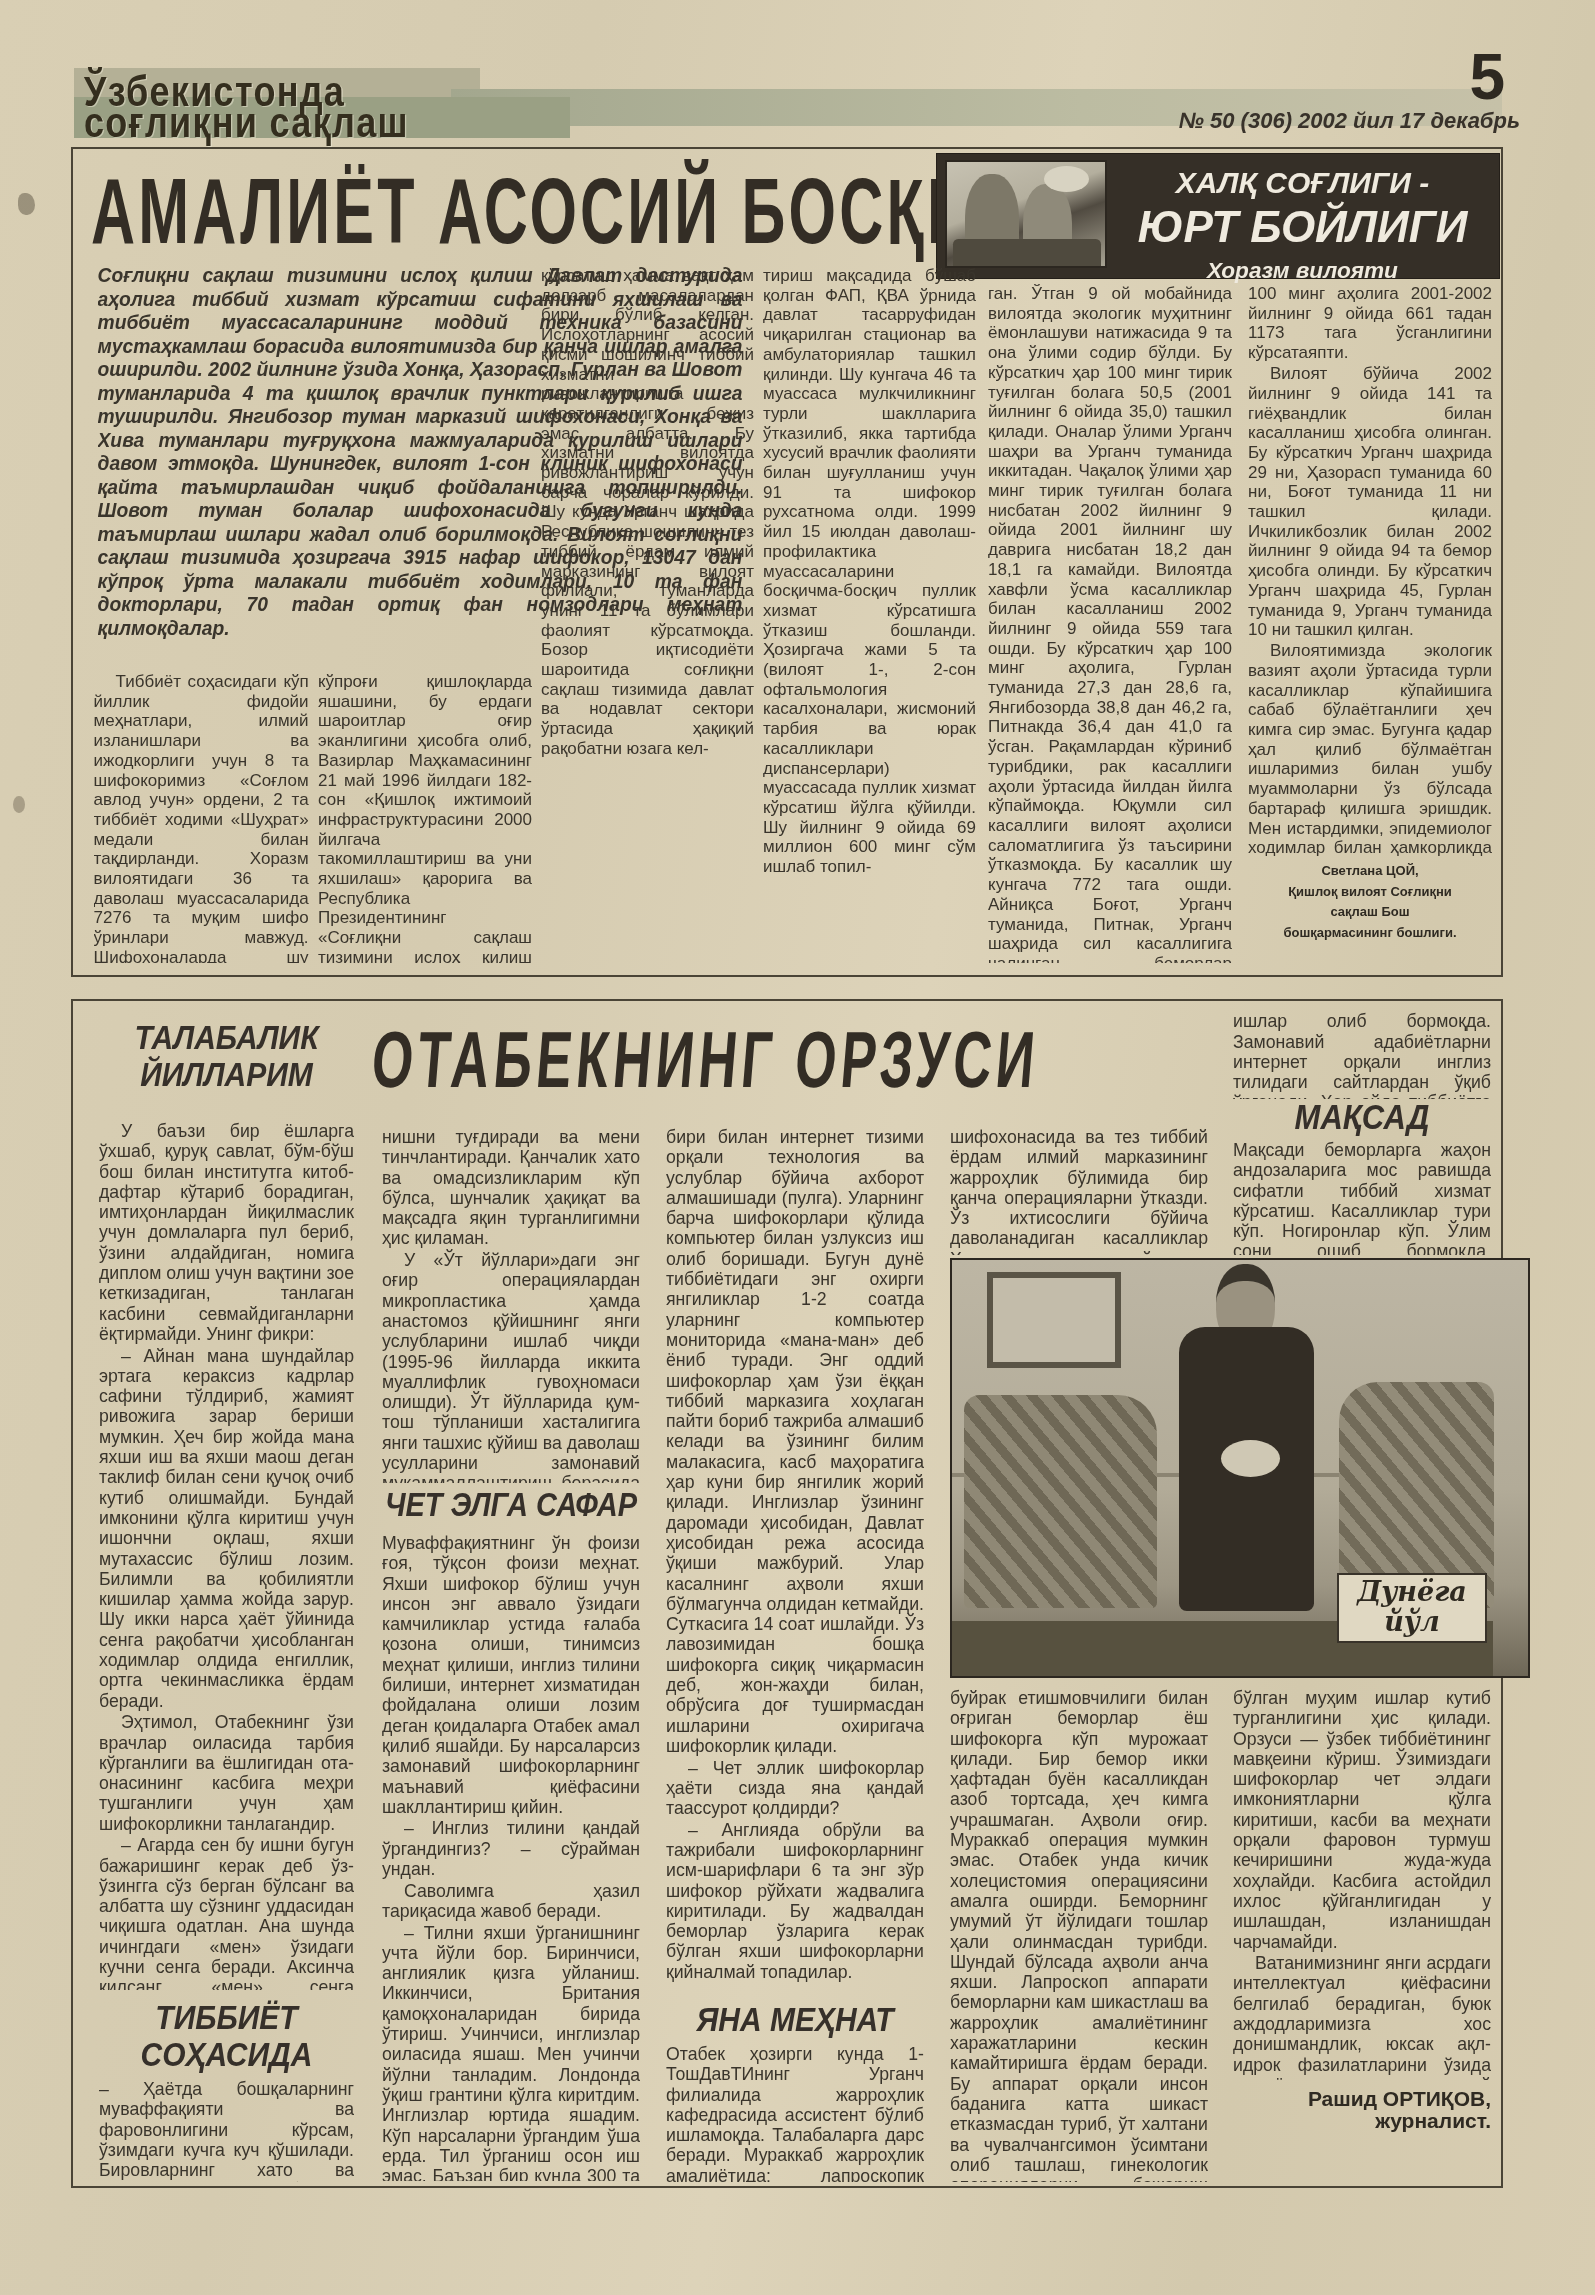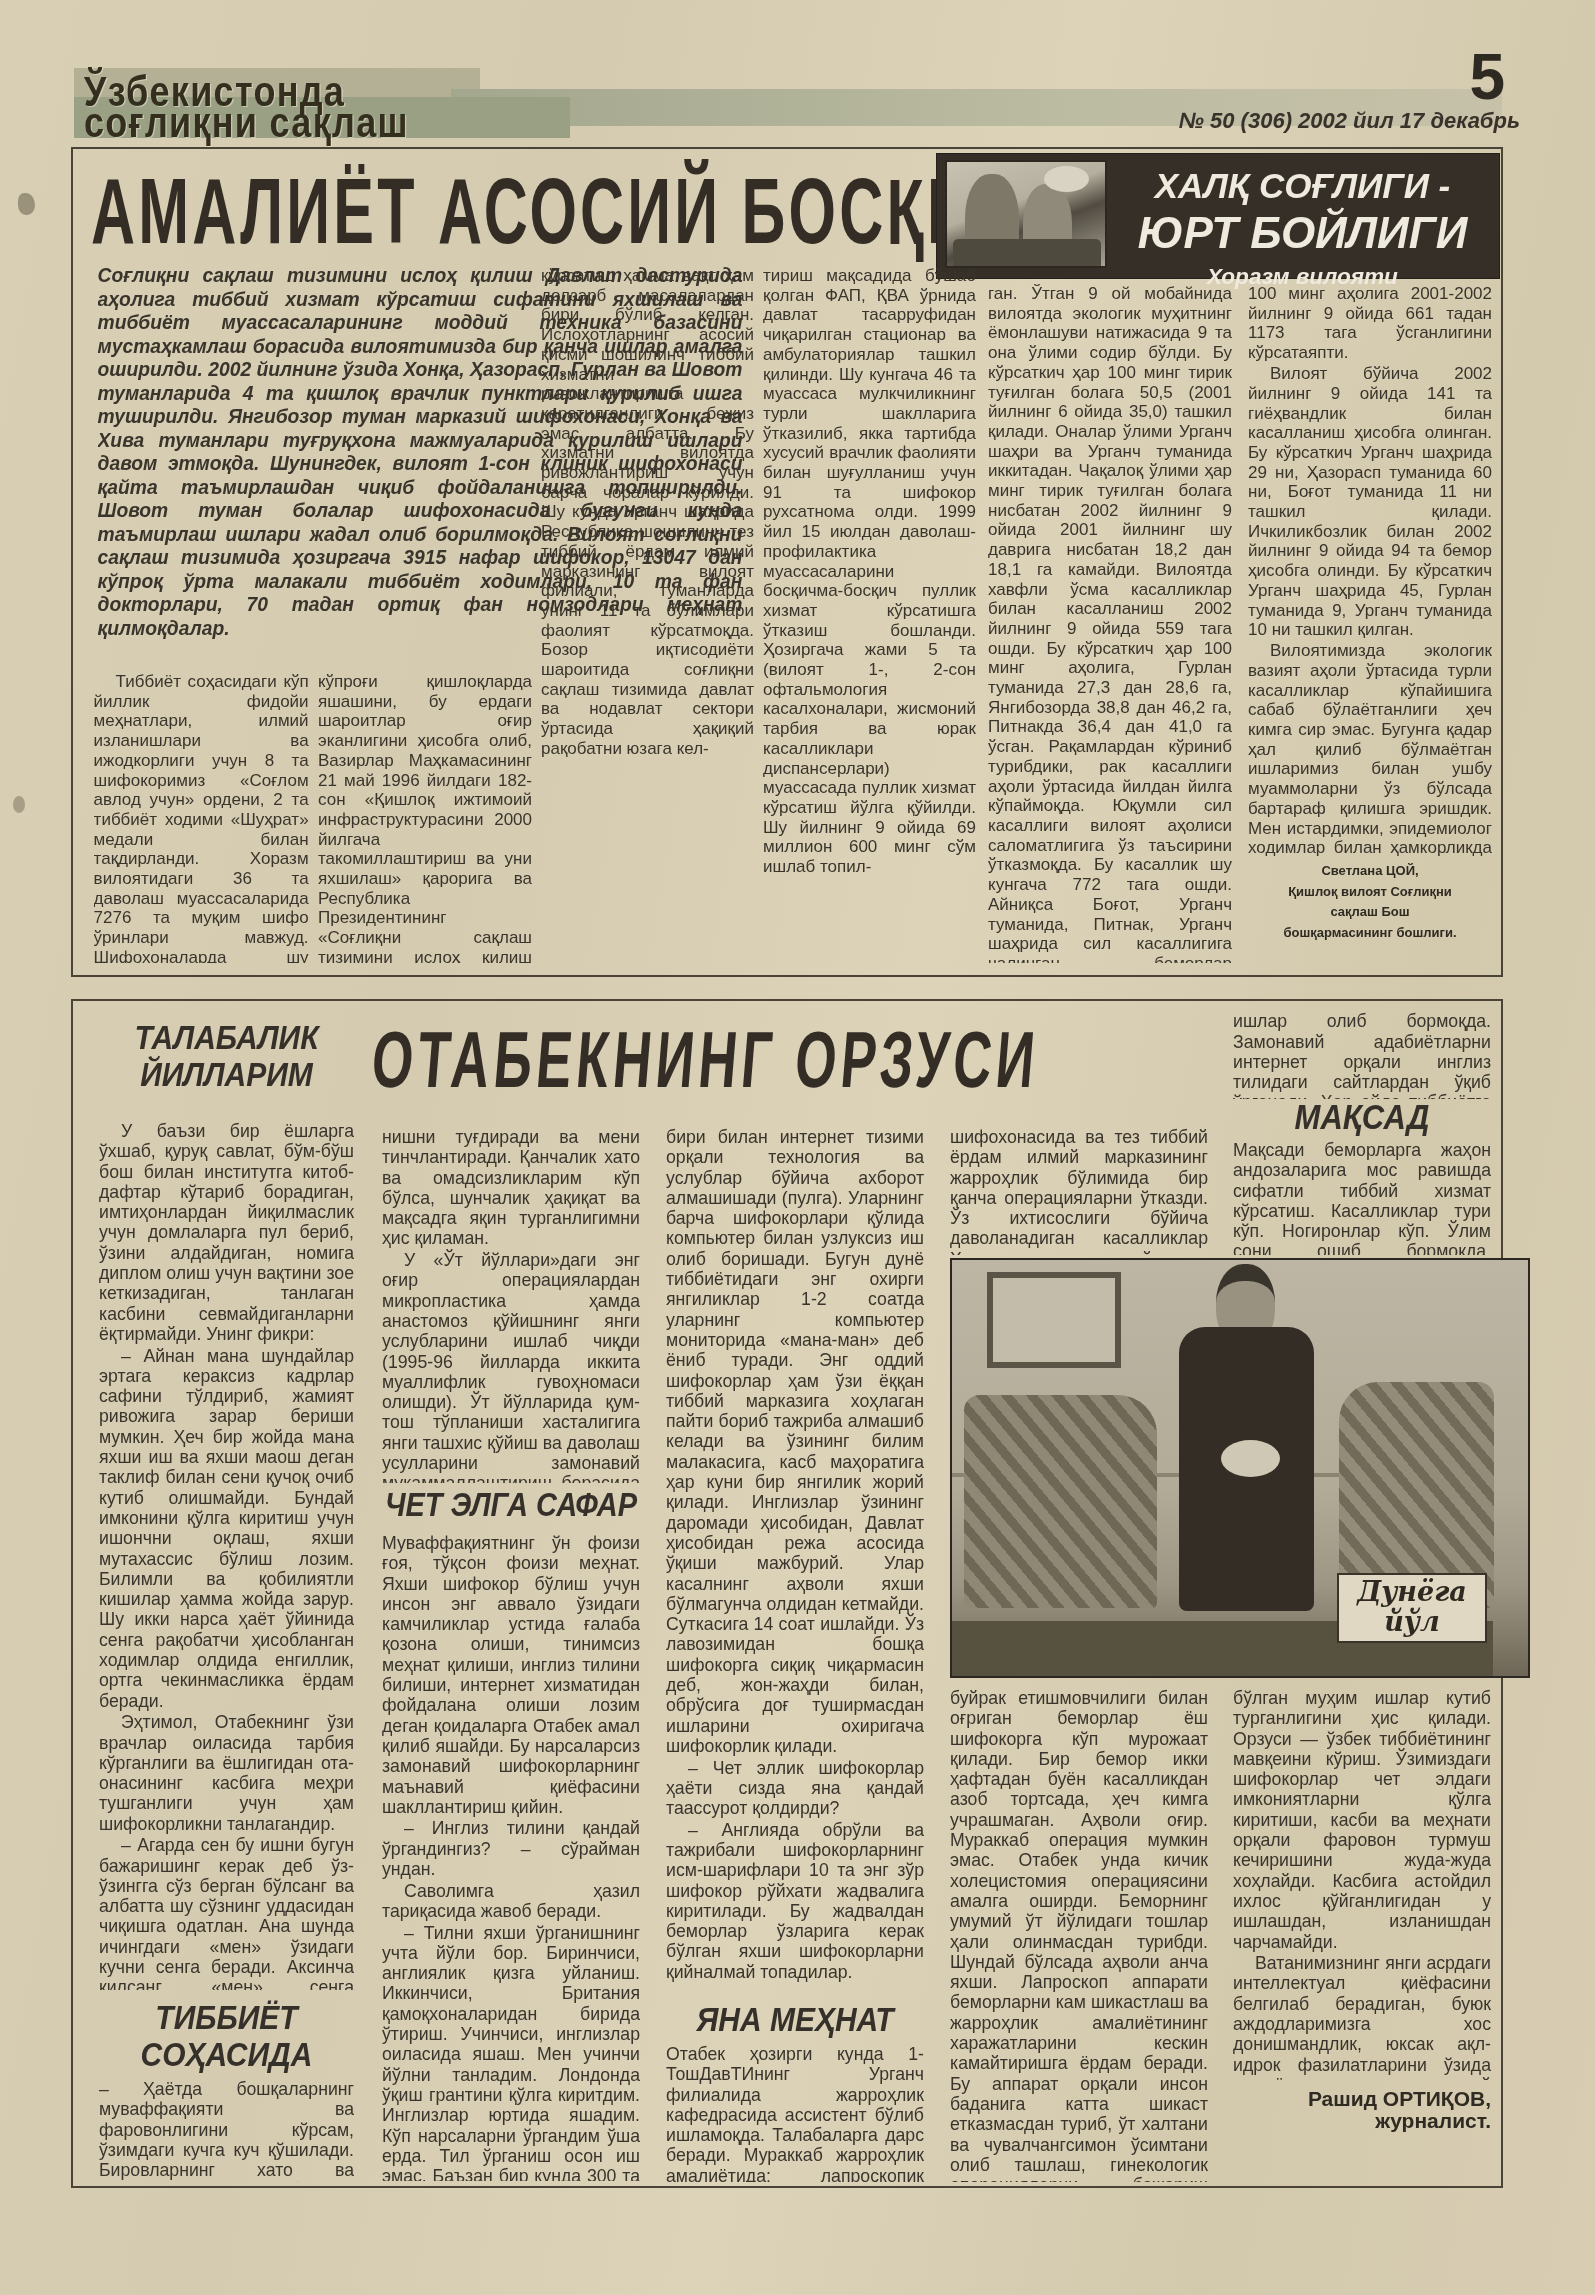--- a/index.html
+++ b/index.html
@@ -49,21 +49,21 @@
     <div class="headline1" style="left:18px;top:9px;font-size:61px;">АМАЛИЁТ АСОСИЙ БОСҚИЧ</div>
 
     <div class="abs" style="left:863px;top:3.9px;width:562px;height:124px;background:#352f27;border:1.3px solid #241f19;">
       <div class="abs photo-border" style="left:7.7px;top:6.4px;width:162px;height:108px;background:linear-gradient(160deg,#c7c2b2 0%,#b4af9e 40%,#9b968745 60%,#a8a393 100%);overflow:hidden;">
         <div class="abs" style="left:18px;top:11.6px;width:54px;height:97px;background:#7d7868;border-radius:45% 45% 10% 10%;"></div>
         <div class="abs" style="left:76px;top:22px;width:49px;height:86px;background:#8f8a7a;border-radius:45% 45% 10% 10%;"></div>
         <div class="abs" style="left:6.4px;top:77px;width:148px;height:34px;background:#4f4a3e;border-radius:5.2px;"></div>
         <div class="abs" style="left:97px;top:3.9px;width:45px;height:26px;background:#d8d3c2;border-radius:50%;"></div>
       </div>
       <div class="abs" style="left:180px;top:11.6px;width:371px;">
-        <div class="boxtitle" style="font-size:35px;font-style:italic;">ХАЛҚ СОҒЛИГИ -</div>
+        <div class="boxtitle" style="font-size:30px;font-style:italic;">ХАЛҚ СОҒЛИГИ -</div>
         <div class="boxtitle" style="font-size:44px;">ЮРТ БОЙЛИГИ</div>
         <div class="boxtitle" style="font-size:22.6px;margin-top:5.2px;">Хоразм вилояти</div>
       </div>
     </div>
 
     <div class="coltext" style="left:24.5px;top:115px;width:645px;height:406px;font-size:19.3px;line-height:23.5px;font-weight:bold;font-style:italic;">
       <span>Соғлиқни сақлаш тизимини ислоҳ қилиш Давлат дастурида аҳолига тиббий хизмат кўрсатиш сифатини яхшилаш ва тиббиёт муассасаларининг моддий техника базасини мустаҳкамлаш борасида вилоятимизда бир қанча ишлар амалга оширилди. 2002 йилнинг ўзида Хонқа, Ҳазорасп, Гурлан ва Шовот туманларида 4 та қишлоқ врачлик пунктлари қурилиб ишга туширилди. Янгибозор туман марказий шифохонаси, Хонқа ва Хива туманлари туғруқхона мажмуаларида қурилиш ишлари давом этмоқда. Шунингдек, вилоят 1-сон клиник шифохонаси қайта таъмирлашдан чиқиб фойдаланишга топширилди. Шовот туман болалар шифохонасида бугунги кунда таъмирлаш ишлари жадал олиб борилмоқда. Вилоят соғлиқни сақлаш тизимида ҳозиргача 3915 нафар шифокор, 13047 дан кўпроқ ўрта малакали тиббиёт ходимлари, 10 та фан докторлари, 70 тадан ортиқ фан номзодлари меҳнат қилмоқдалар.</span>
     </div>
 
     <div class="coltext a1text" style="left:20.6px;top:523px;width:215px;height:291px;">
@@ -124,21 +124,21 @@
     <div class="coltext a2text cont" style="left:309px;top:532px;width:258px;height:648px;">
         <p class="para">Муваффақиятнинг ўн фоизи ғоя, тўқсон фоизи меҳнат. Яхши шифокор бўлиш учун инсон энг аввало ўзидаги камчиликлар устида ғалаба қозона олиши, тинимсиз меҳнат қилиши, инглиз тилини билиши, интернет хизматидан фойдалана олиши лозим деган қоидаларга Отабек амал қилиб яшайди. Бу нарсаларсиз замонавий шифокорларнинг маънавий қиёфасини шакллантириш қийин.</p>
         <p class="para">– Инглиз тилини қандай ўргандингиз? – сўрайман ундан.</p>
         <p class="para">Саволимга ҳазил тариқасида жавоб беради.</p>
         <p class="para">– Тилни яхши ўрганишнинг учта йўли бор. Биринчиси, англиялик қизга уйланиш. Иккинчиси, Британия қамоқхоналаридан бирида ўтириш. Учинчиси, инглизлар оиласида яшаш. Мен учинчи йўлни танладим. Лондонда ўқиш грантини қўлга киритдим. Инглизлар юртида яшадим. Кўп нарсаларни ўргандим ўша ерда. Тил ўрганиш осон иш эмас. Баъзан бир кунда 300 та сўз ёдлашга, ҳар бир янги сўзни эслаб қолиш учун 16 маротаба такрорлашга тўғри келарди.</p>
       </div>
 
     <div class="coltext a2text cont" style="left:593px;top:126px;width:258px;height:869px;">
         <p class="para">бири билан интернет тизими орқали технология ва услублар бўйича ахборот алмашишади (пулга). Уларнинг барча шифокорлари қўлида компьютер билан узлуксиз иш олиб боришади. Бугун дунё тиббиётидаги энг охирги янгиликлар 1-2 соатда уларнинг компьютер мониторида «мана-ман» деб ёниб туради. Энг оддий шифокорлар ҳам ўзи ёққан тиббий марказига хоҳлаган пайти бориб тажриба алмашиб келади ва ўзининг билим малакасига, касб маҳоратига ҳар куни бир янгилик жорий қилади. Инглизлар ўзининг даромади ҳисобидан, Давлат ҳисобидан режа асосида ўқиши мажбурий. Улар касалнинг аҳволи яхши бўлмагунча олдидан кетмайди. Суткасига 14 соат ишлайди. Ўз лавозимидан бошқа шифокорга сиқиқ чиқармасин деб, жон-жаҳди билан, обрўсига доғ туширмасдан ишларини охиригача шифокорлик қилади.</p>
         <p class="para">– Чет эллик шифокорлар ҳаёти сизда яна қандай таассурот қолдирди?</p>
-        <p class="para">– Англияда обрўли ва тажрибали шифокорларнинг исм-шарифлари 10 та энг зўр шифокор рўйхати жадвалига киритилади. Бу жадвалдан беморлар ўзларига керак бўлган яхши шифокорларни қийналмай топадилар.</p>
+        <p class="para">– Англияда обрўли ва тажрибали шифокорларнинг исм-шарифлари 6 та энг зўр шифокор рўйхати жадвалига киритилади. Бу жадвалдан беморлар ўзларига керак бўлган яхши шифокорларни қийналмай топадилар.</p>
       </div>
     <div class="sechead" style="left:593px;top:1000px;width:258px;font-size:30px;">ЯНА МЕҲНАТ</div>
     <div class="coltext a2text cont" style="left:593px;top:1043px;width:258px;height:138px;">
         <p class="para">Отабек ҳозирги кунда 1-ТошДавТИнинг Урганч филиалида жарроҳлик кафедрасида ассистент бўлиб ишламоқда. Талабаларга дарс беради. Мураккаб жарроҳлик амалиётида: лапроскопик холецистомия операцияларини қўллаяпти. У вилоят клиник</p>
       </div>
 
     <div class="coltext a2text cont" style="left:877px;top:126px;width:258px;height:128px;">
         <p class="para">шифохонасида ва тез тиббий ёрдам илмий марказининг жарроҳлик бўлимида бир қанча операцияларни ўтказди. Ўз ихтисослиги бўйича даволанадиган касалликлар Хоразм вилоятида йилдан-йилга ошиб бормоқда. Сабаби, истеъмол сувлар таркибининг ифлосланиши. Экология таъсирида бадан аъзолари, жигар фаолияти издан чиқа бошлаган, жигар ва</p>
       </div>
 

